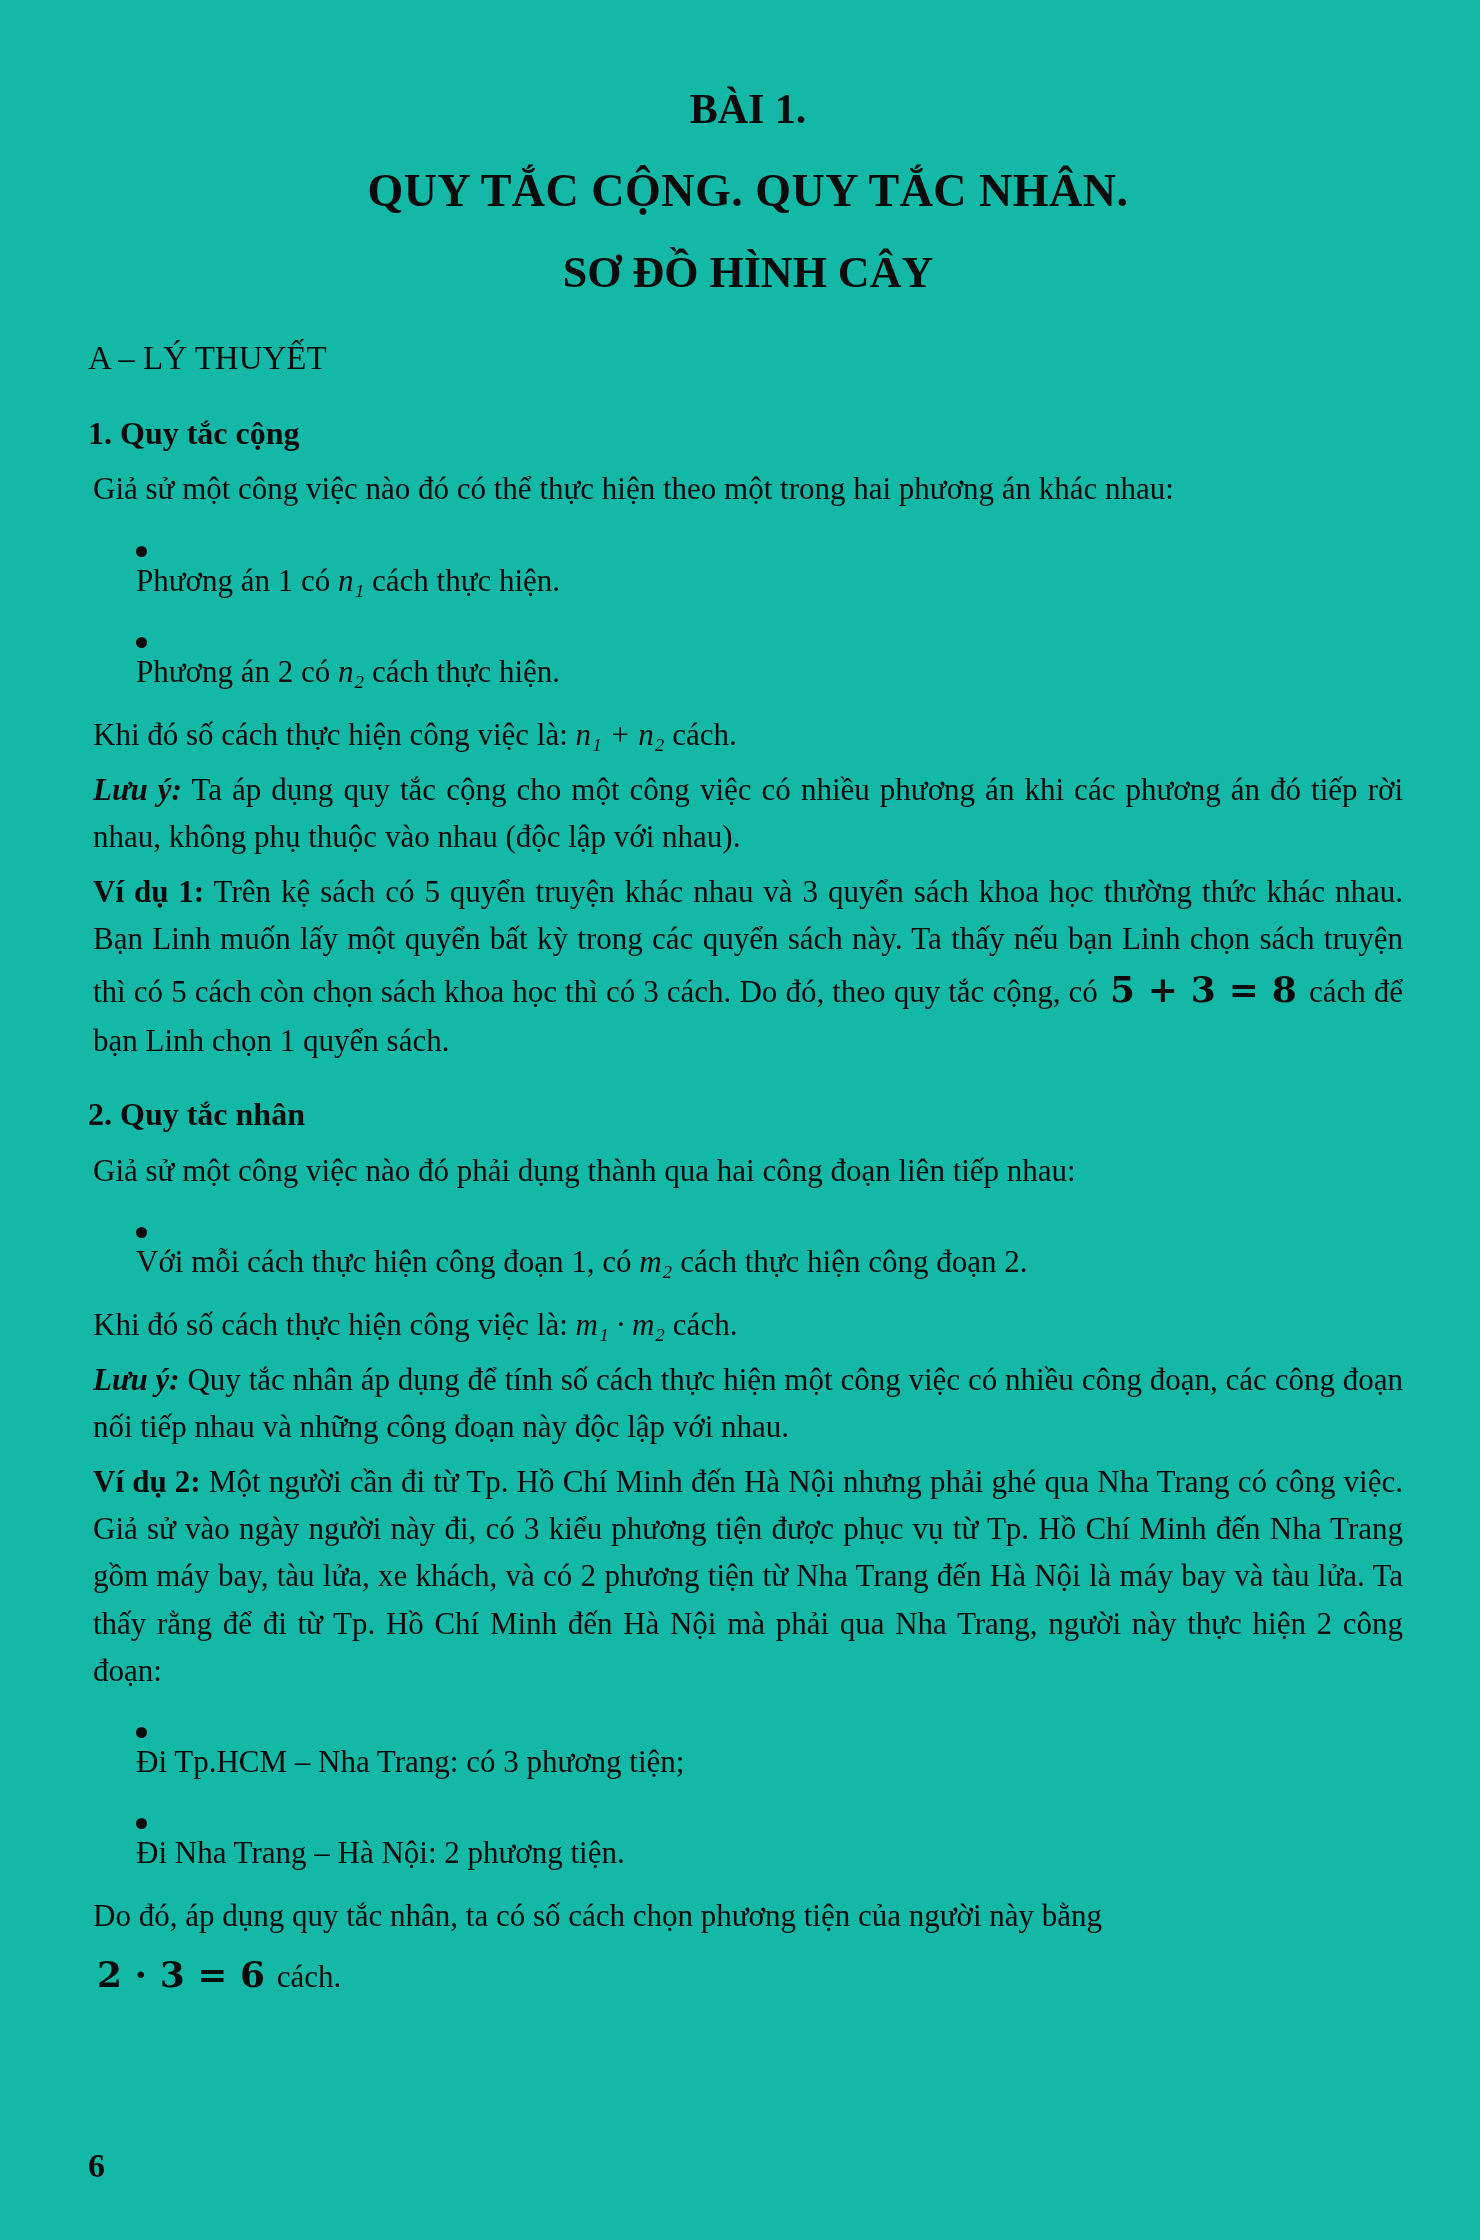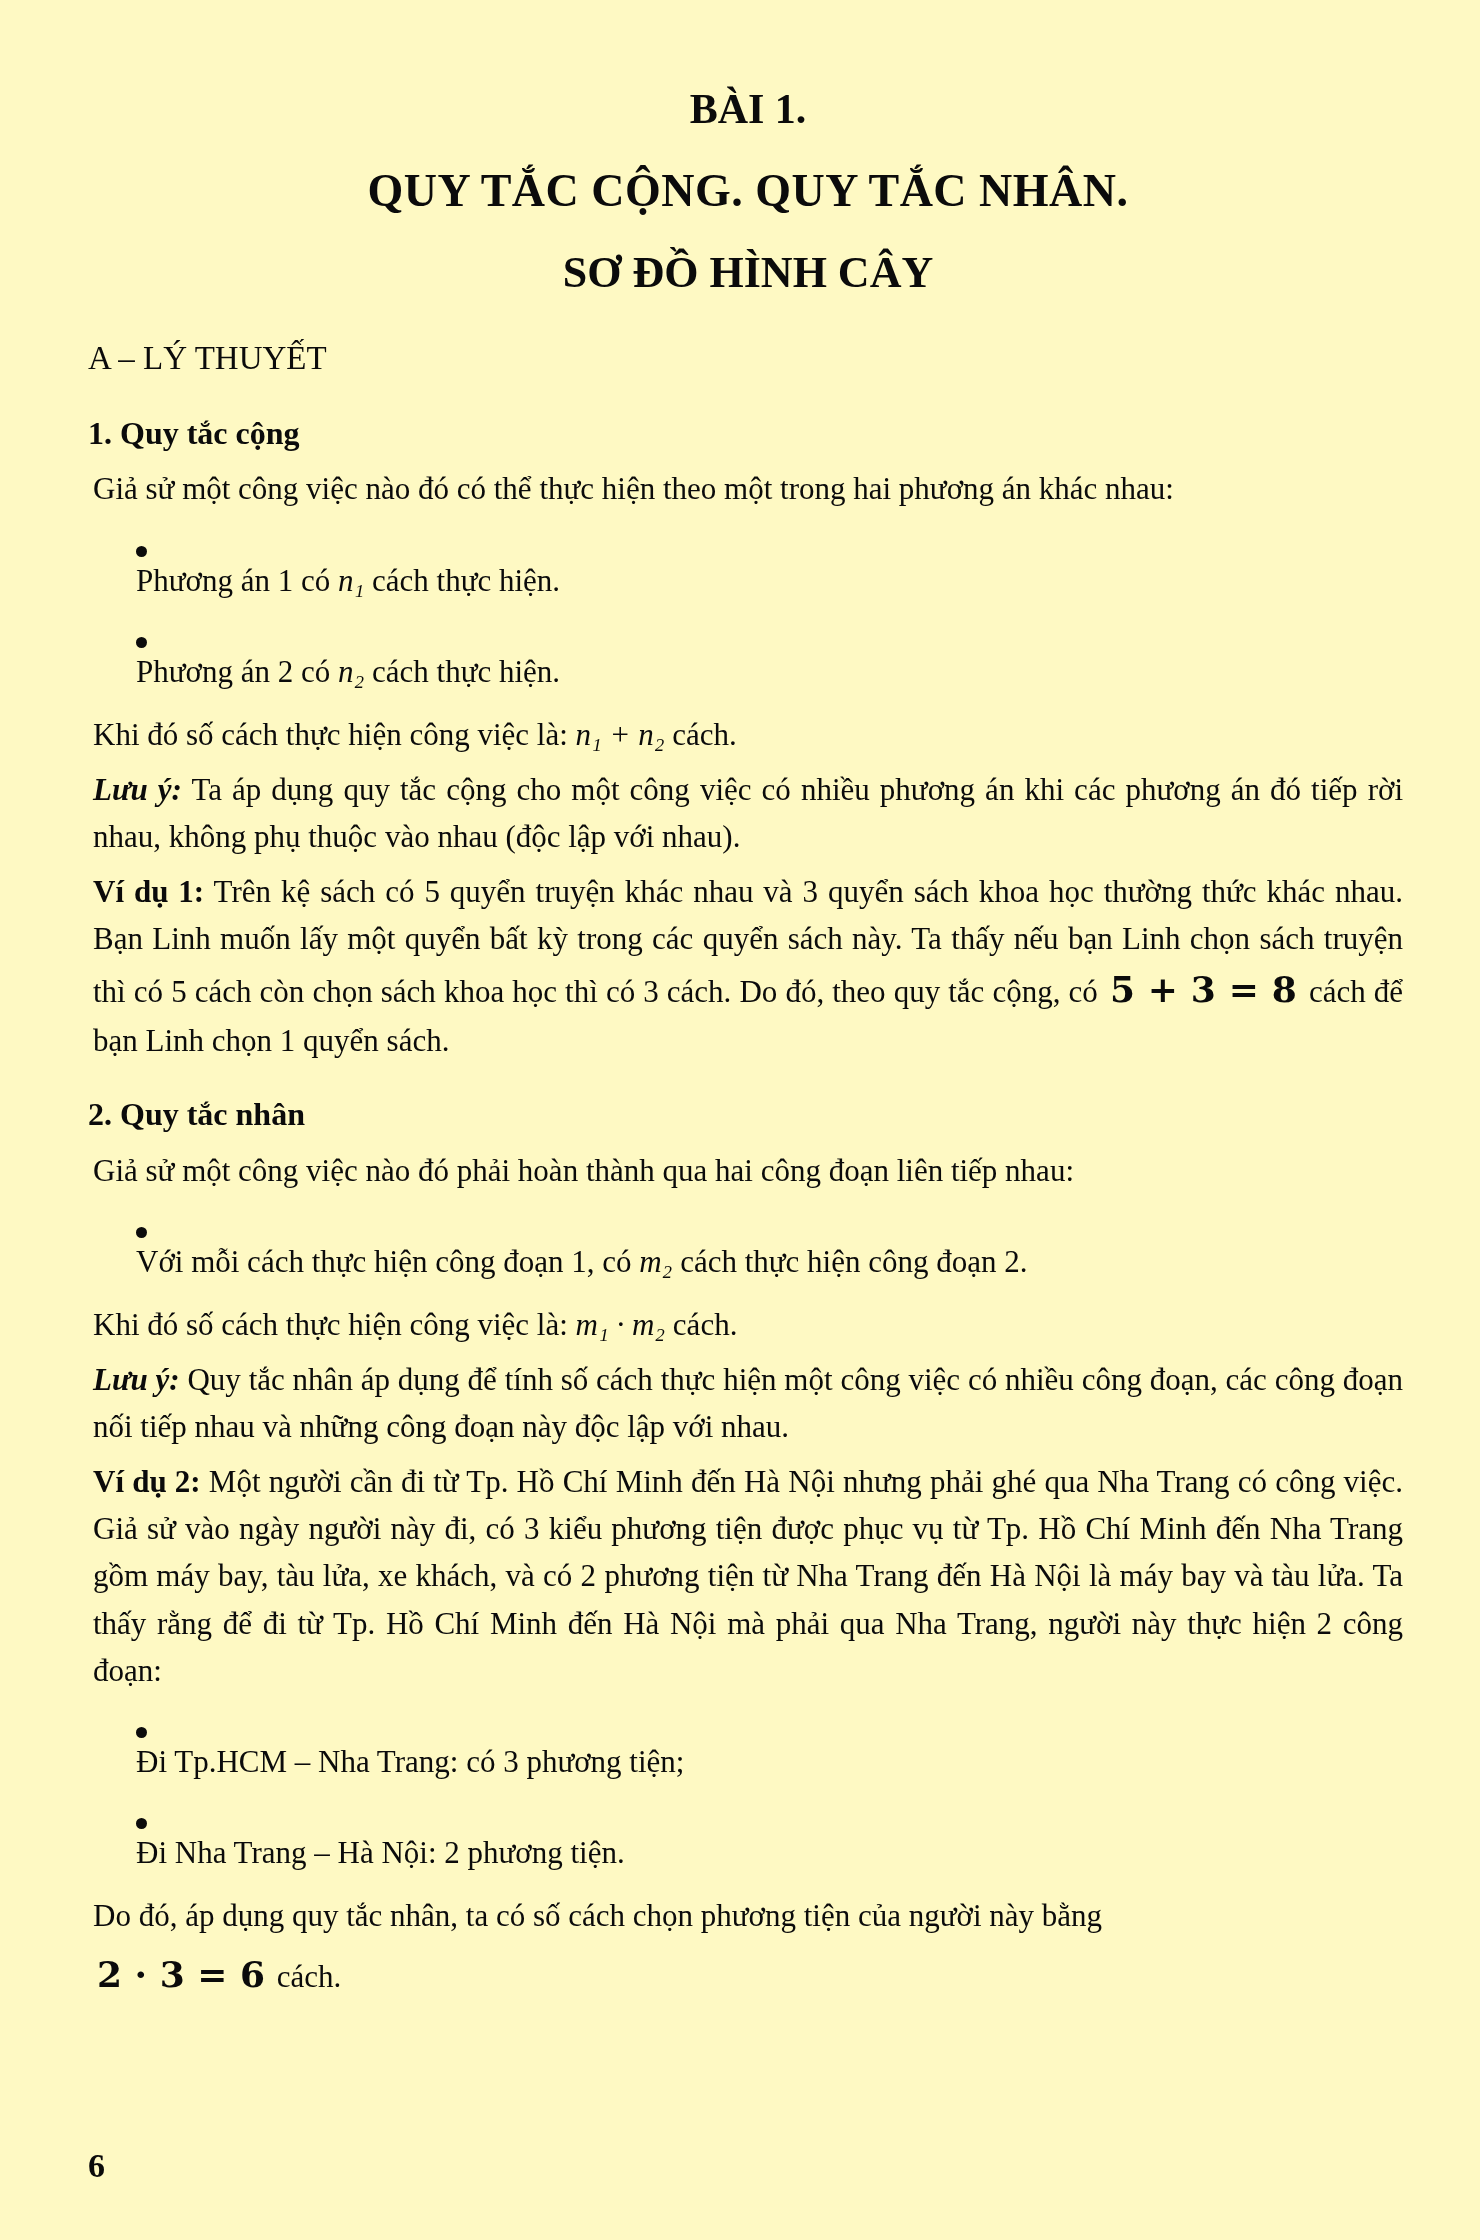--- a/index.html
+++ b/index.html
@@ -1,21 +1,21 @@
 <!DOCTYPE html>
 <html><head>
 <meta charset="utf-8">
 <style>
   html, body { margin: 0; padding: 0; background: #e8e8e8; }
   .page {
     position: relative;
     width: 1480px;
     height: 2240px;
     margin: 0 auto;
-    background: #fef9c3;
+    background: #14b8a6;
     box-sizing: border-box;
     padding: 60px 72px 40px 88px;
     font-family: "Liberation Serif", serif;
     color: #0b0b0b;
     font-size: 31px;
     line-height: 1.52;
     overflow: hidden;
   }
   .title-block { text-align: center; margin-top: 18px; margin-bottom: 26px; }
   .title-line1 { font-size: 42px; font-weight: bold; margin-bottom: 14px; }
@@ -85,21 +85,21 @@
   </div>
 
   <p class="para"><span>Khi đó số cách thực hiện công việc là: </span><span class="math">n₁ + n₂</span><span> cách.</span></p>
 
   <p class="para"><span class="note-label">Lưu ý:</span><span> Ta áp dụng quy tắc cộng cho một công việc có nhiều phương án khi các phương án đó tiếp rời nhau, không phụ thuộc vào nhau (độc lập với nhau).</span></p>
 
   <p class="para"><span class="example-label">Ví dụ 1:</span><span> Trên kệ sách có 5 quyển truyện khác nhau và 3 quyển sách khoa học thường thức khác nhau. Bạn Linh muốn lấy một quyển bất kỳ trong các quyển sách này. Ta thấy nếu bạn Linh chọn sách truyện thì có 5 cách còn chọn sách khoa học thì có 3 cách. Do đó, theo quy tắc cộng, có </span><span class="formula">5 + 3 = 8</span><span> cách để bạn Linh chọn 1 quyển sách.</span></p>
 
   <div class="sub-heading">2. Quy tắc nhân</div>
 
-  <p class="para">Giả sử một công việc nào đó phải hoàn thành qua hai công đoạn liên tiếp nhau:</p>
+  <p class="para">Giả sử một công việc nào đó phải dụng thành qua hai công đoạn liên tiếp nhau:</p>
 
 
   <div class="bullet-row">
     <span class="bullet-dot"></span>
     <span class="bullet-text"><span>Với mỗi cách thực hiện công đoạn 1, có </span><span class="math">m₂</span><span> cách thực hiện công đoạn 2.</span></span>
   </div>
 
   <p class="para"><span>Khi đó số cách thực hiện công việc là: </span><span class="math">m₁ · m₂</span><span> cách.</span></p>
 
   <p class="para"><span class="note-label">Lưu ý:</span><span> Quy tắc nhân áp dụng để tính số cách thực hiện một công việc có nhiều công đoạn, các công đoạn nối tiếp nhau và những công đoạn này độc lập với nhau.</span></p>

